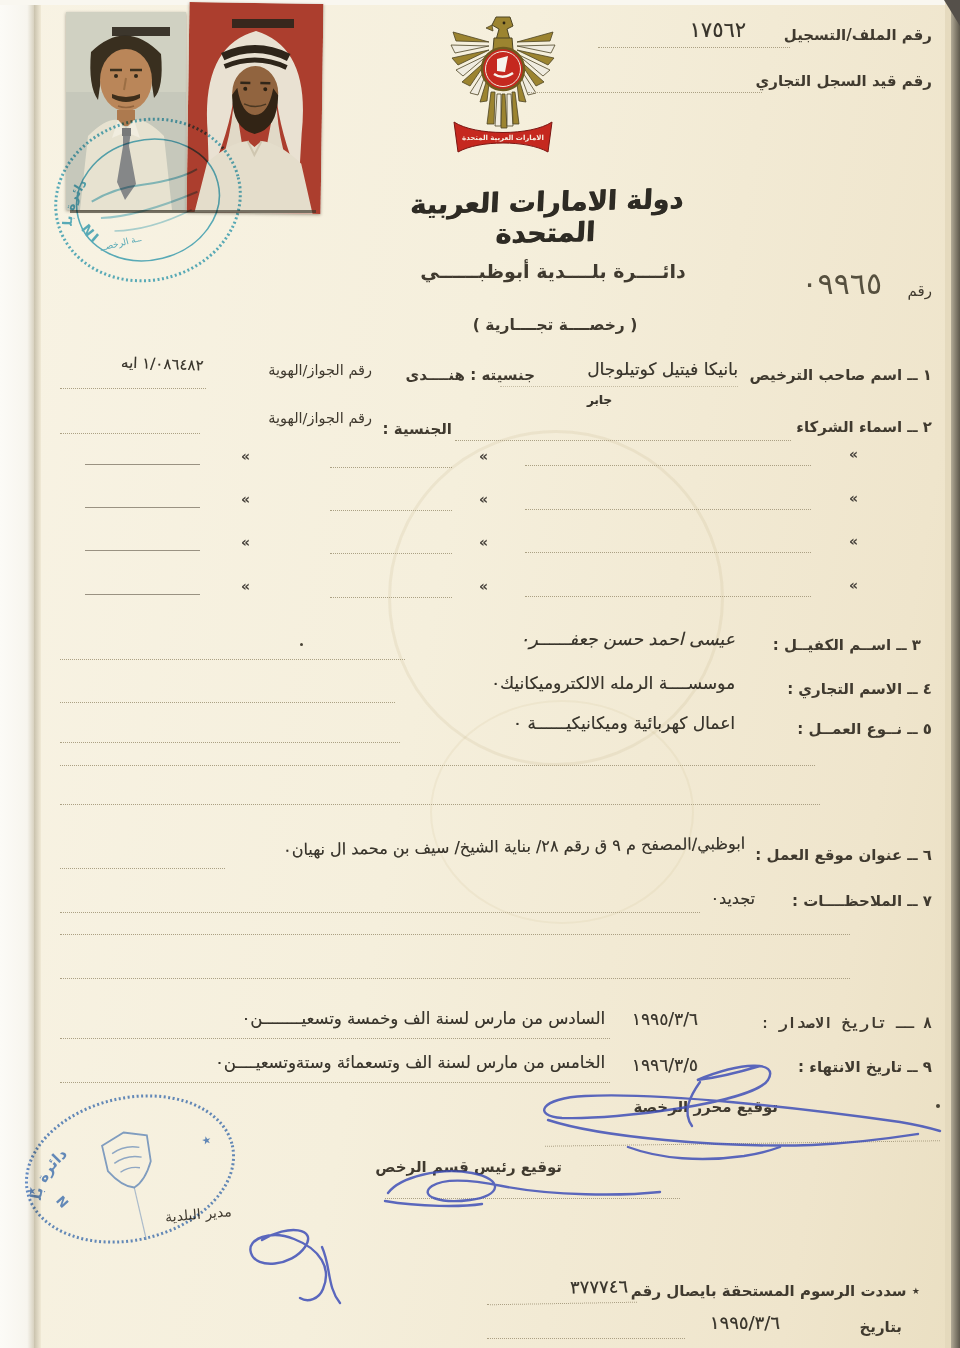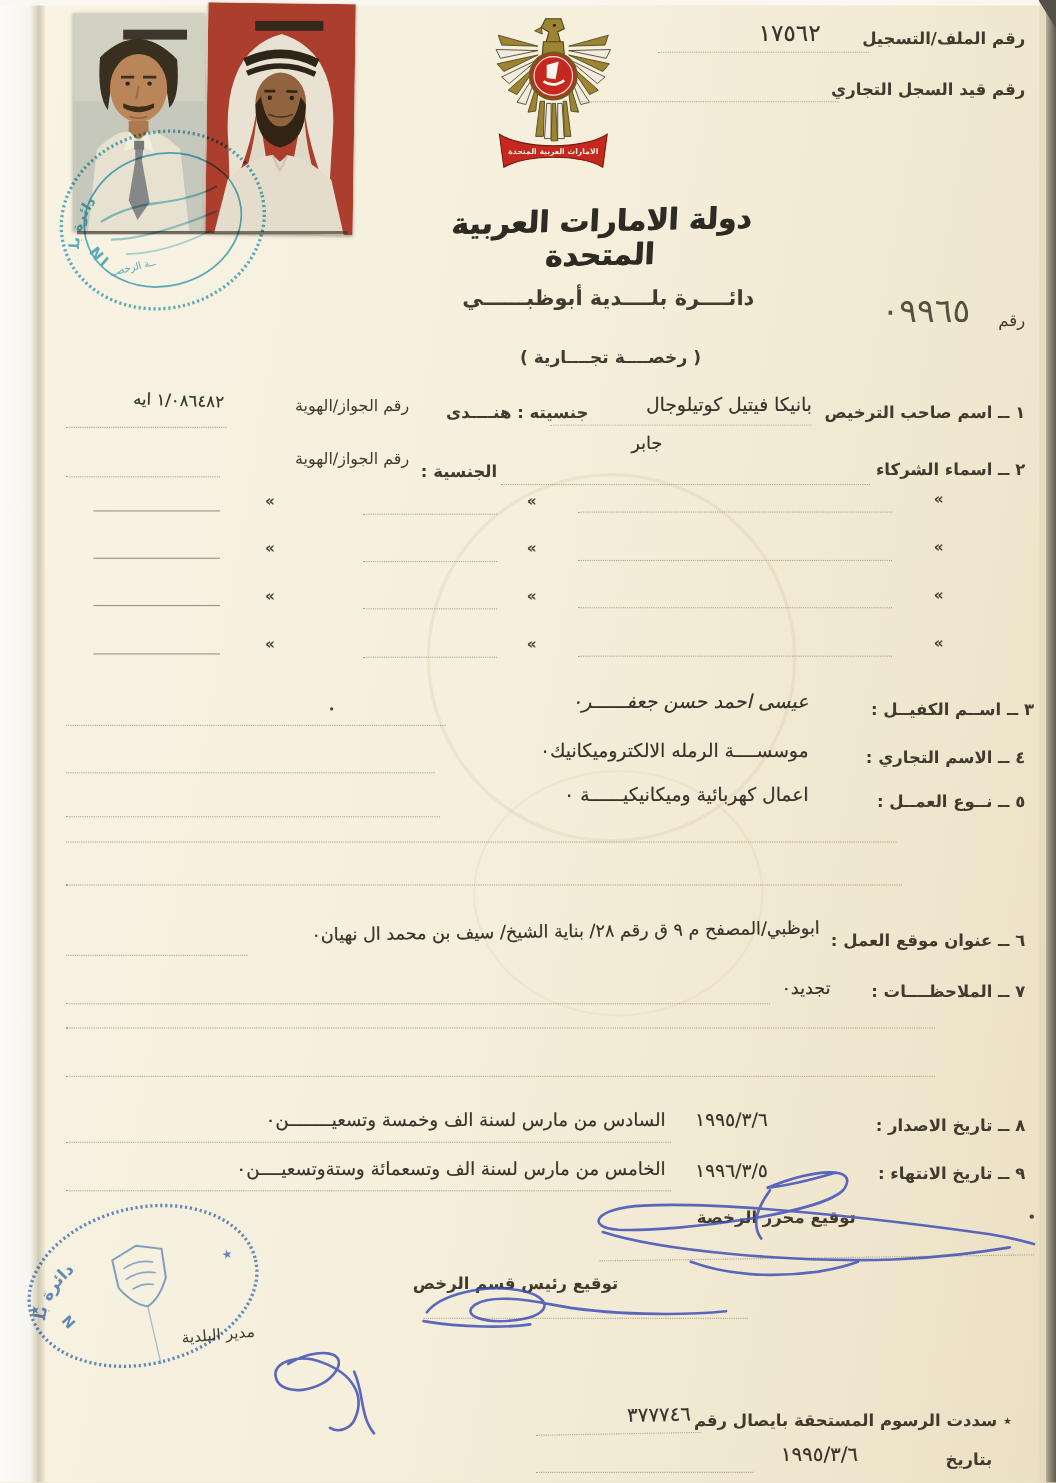--- a/index.html
+++ b/index.html
@@ -173,21 +173,21 @@
 
   <div class="calli">دولة الامارات العربية المتحدة</div>
   <div class="t b" style="left:418px;top:260px;width:270px;text-align:center;font-size:19px;letter-spacing:.5px;">دائــــرة بلــــدية أبوظبــــــي</div>
   <div class="t b" style="left:460px;top:316px;width:190px;text-align:center;font-size:15.5px;">( رخصــــة تجــــارية )</div>
   <div class="t" style="right:28px;top:282px;">رقم</div>
   <div class="t" style="right:78px;top:266px;font-size:30px;letter-spacing:8px;color:#56503f;">٠٩٩٦٥</div>
 
   <div class="t b" style="right:28px;top:366px;">١ ــ اسم صاحب الترخيص</div>
   <div class="hw" style="right:222px;top:359px;">بانيكا فيتيل كوتيلوجال</div>
   <div class="t b" style="right:425px;top:366px;">جنسيته : هنــــدى</div>
-  <div class="hw" style="right:358px;top:393px;font-size:16px;">جابر</div>
+  <div class="hw" style="right:348px;top:393px;font-size:12px;font-weight:bold;">جابر</div>
   <div class="t" style="right:588px;top:362px;font-size:14.5px;">رقم الجواز/الهوية</div>
   <div class="hw" style="right:756px;top:355px;font-size:15px;transform:rotate(2deg);">١/٠٨٦٤٨٢ ايه</div>
   <div class="dot" style="left:60px;top:387px;width:146px;"></div>
   <div class="dot" style="left:500px;top:385px;width:238px;opacity:.6;"></div>
 
   <div class="t b" style="right:28px;top:418px;">٢ ــ اسماء الشركاء</div>
   <div class="dot" style="left:455px;top:439px;width:336px;"></div>
   <div class="t b" style="right:508px;top:420px;">الجنسية :</div>
   <div class="t" style="right:588px;top:410px;font-size:14.5px;">رقم الجواز/الهوية</div>
   <div class="dot" style="left:60px;top:432px;width:140px;"></div>
@@ -213,21 +213,21 @@
   <div class="ditto" style="right:712px;top:534px;">»</div>
   <div class="sol" style="left:85px;top:549px;width:115px;"></div>
 
   <div class="ditto" style="right:104px;top:577px;">»</div>
   <div class="dot" style="left:525px;top:595px;width:286px;"></div>
   <div class="ditto" style="right:474px;top:578px;">»</div>
   <div class="dot" style="left:330px;top:596px;width:122px;"></div>
   <div class="ditto" style="right:712px;top:578px;">»</div>
   <div class="sol" style="left:85px;top:593px;width:115px;"></div>
 
-  <div class="t b" style="right:20px;top:636px;">٣ ــ اســم الكفيــل :</div>
+  <div class="t b" style="right:39px;top:636px;">٣ ــ اســم الكفيــل :</div>
   <div class="hw" style="right:225px;top:629px;font-size:17.5px;font-style:italic;">عيسى احمد حسن جعفــــــر٠</div>
   <div class="dot" style="left:60px;top:658px;width:345px;"></div>
 
   <div class="t b" style="right:28px;top:680px;">٤ ــ الاسم التجاري :</div>
   <div class="hw" style="right:225px;top:673px;">موسســــة الرمله الالكتروميكانيك٠</div>
   <div class="dot" style="left:60px;top:701px;width:335px;"></div>
 
   <div class="t b" style="right:28px;top:720px;">٥ ــ نــوع العمــل :</div>
   <div class="hw" style="right:225px;top:713px;">اعمال كهربائية وميكانيكيــــــة ٠</div>
   <div class="dot" style="left:60px;top:741px;width:340px;"></div>
@@ -239,21 +239,21 @@
   <div class="hw" style="right:215px;top:837px;font-size:16px;transform:rotate(-.8deg);">ابوظبي/المصفح م ٩ ق رقم ٢٨/ بناية الشيخ/ سيف بن محمد ال نهيان٠</div>
   <div class="dot" style="left:60px;top:867px;width:165px;"></div>
 
   <div class="t b" style="right:28px;top:892px;text-align:right;">٧ ــ الملاحظــــات :</div>
   <div class="hw" style="right:205px;top:889px;font-size:16px;">تجديد٠</div>
   <div class="dot" style="left:60px;top:911px;width:640px;"></div>
 
   <div class="dot" style="left:60px;top:933px;width:790px;"></div>
   <div class="dot" style="left:60px;top:977px;width:790px;"></div>
 
-  <div class="t b" style="right:28px;top:1014px;">٨ ــ تاريخ الاصدار :</div>
+  <div class="t b" style="right:28px;top:1014px;font-family:Liberation Mono, monospace;">٨ ــ تاريخ الاصدار :</div>
   <div class="hw" style="right:262px;top:1009px;">١٩٩٥/٣/٦</div>
   <div class="hw" style="right:355px;top:1009px;font-size:16.5px;">السادس من مارس لسنة الف وخمسة وتسعيــــــــن٠</div>
   <div class="dot" style="left:60px;top:1037px;width:550px;"></div>
 
   <div class="t b" style="right:28px;top:1058px;">٩ ــ تاريخ الانتهاء :</div>
   <div class="hw" style="right:262px;top:1055px;margin-left:16px;">١٩٩٦/٣/٥</div>
   <div class="hw" style="right:355px;top:1053px;font-size:16.5px;">الخامس من مارس لسنة الف وتسعمائة وستةوتسعيــــن٠</div>
   <div class="dot" style="left:60px;top:1081px;width:550px;"></div>
 
   <div class="t b" style="right:182px;top:1098px;">توقيع محرر الرخصة</div>

